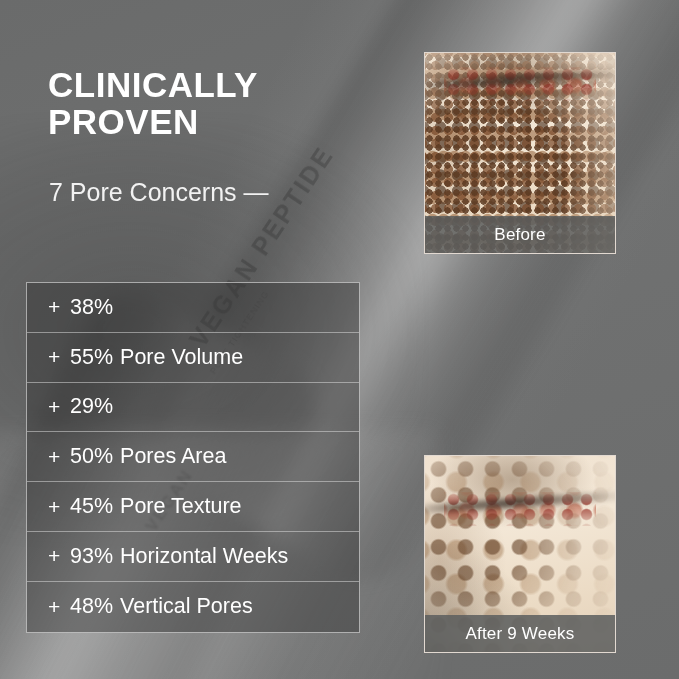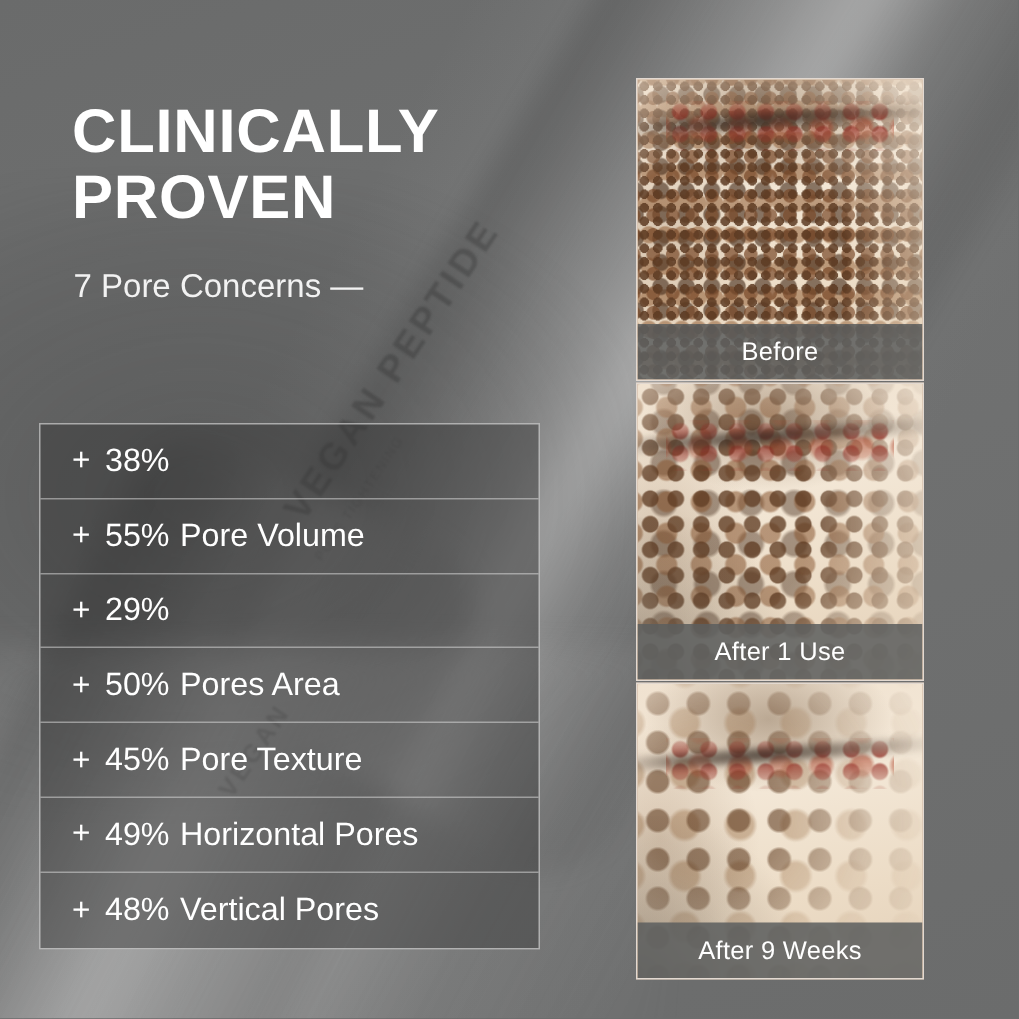--- a/index.html
+++ b/index.html
@@ -127,33 +127,33 @@
     filter: blur(0.8px);
   }
 
   
   .headline {
     position: absolute;
     left: 48px;
     top: 66px;
     width: 330px;
     color: #ffffff;
-    font-size: 41px;
+    font-size: 35px;
     line-height: 1.07;
     font-weight: 700;
     letter-spacing: 0.5px;
     text-transform: uppercase;
   }
   .subhead {
     position: absolute;
     left: 49px;
     top: 176px;
     width: 340px;
     color: #f2f2f2;
-    font-size: 22px;
+    font-size: 25px;
     line-height: 1.35;
     font-weight: 400;
   }
 
   
   .stat-list {
     position: absolute;
     left: 26px;
     top: 282px;
     width: 334px;
@@ -342,46 +342,38 @@
       <span class="stat-pct">50%</span>
       <span>Pores Area</span>
     </div>
     <div class="stat-row">
       <span class="stat-plus">+</span>
       <span class="stat-pct">45%</span>
       <span>Pore Texture</span>
     </div>
     <div class="stat-row">
       <span class="stat-plus">+</span>
-      <span class="stat-pct">49%</span>
-      <span>Horizontal Pores</span>
+      <span class="stat-pct">93%</span>
+      <span>Horizontal Weeks</span>
     </div>
     <div class="stat-row">
       <span class="stat-plus">+</span>
       <span class="stat-pct">48%</span>
       <span>Vertical Pores</span>
     </div>
   </div>
 
   <div class="photo-card" id="card-0">
     <div class="photo-skin"></div>
     <div class="pores dense"></div>
     <div class="pores-red"></div>
     <div class="photo-crease"></div>
     <div class="caption">Before</div>
   </div>
 
-  <div class="photo-card" id="card-1">
-    <div class="photo-skin"></div>
-    <div class="pores medium"></div>
-    <div class="pores-red"></div>
-    <div class="photo-crease"></div>
-    <div class="photo-corner"></div>
-    <div class="caption">After 1 Use</div>
-  </div>
 
   <div class="photo-card" id="card-2">
     <div class="photo-skin"></div>
     <div class="pores light"></div>
     <div class="pores-red"></div>
     <div class="photo-crease"></div>
     <div class="photo-corner"></div>
     <div class="caption">After 9 Weeks</div>
   </div>
 

